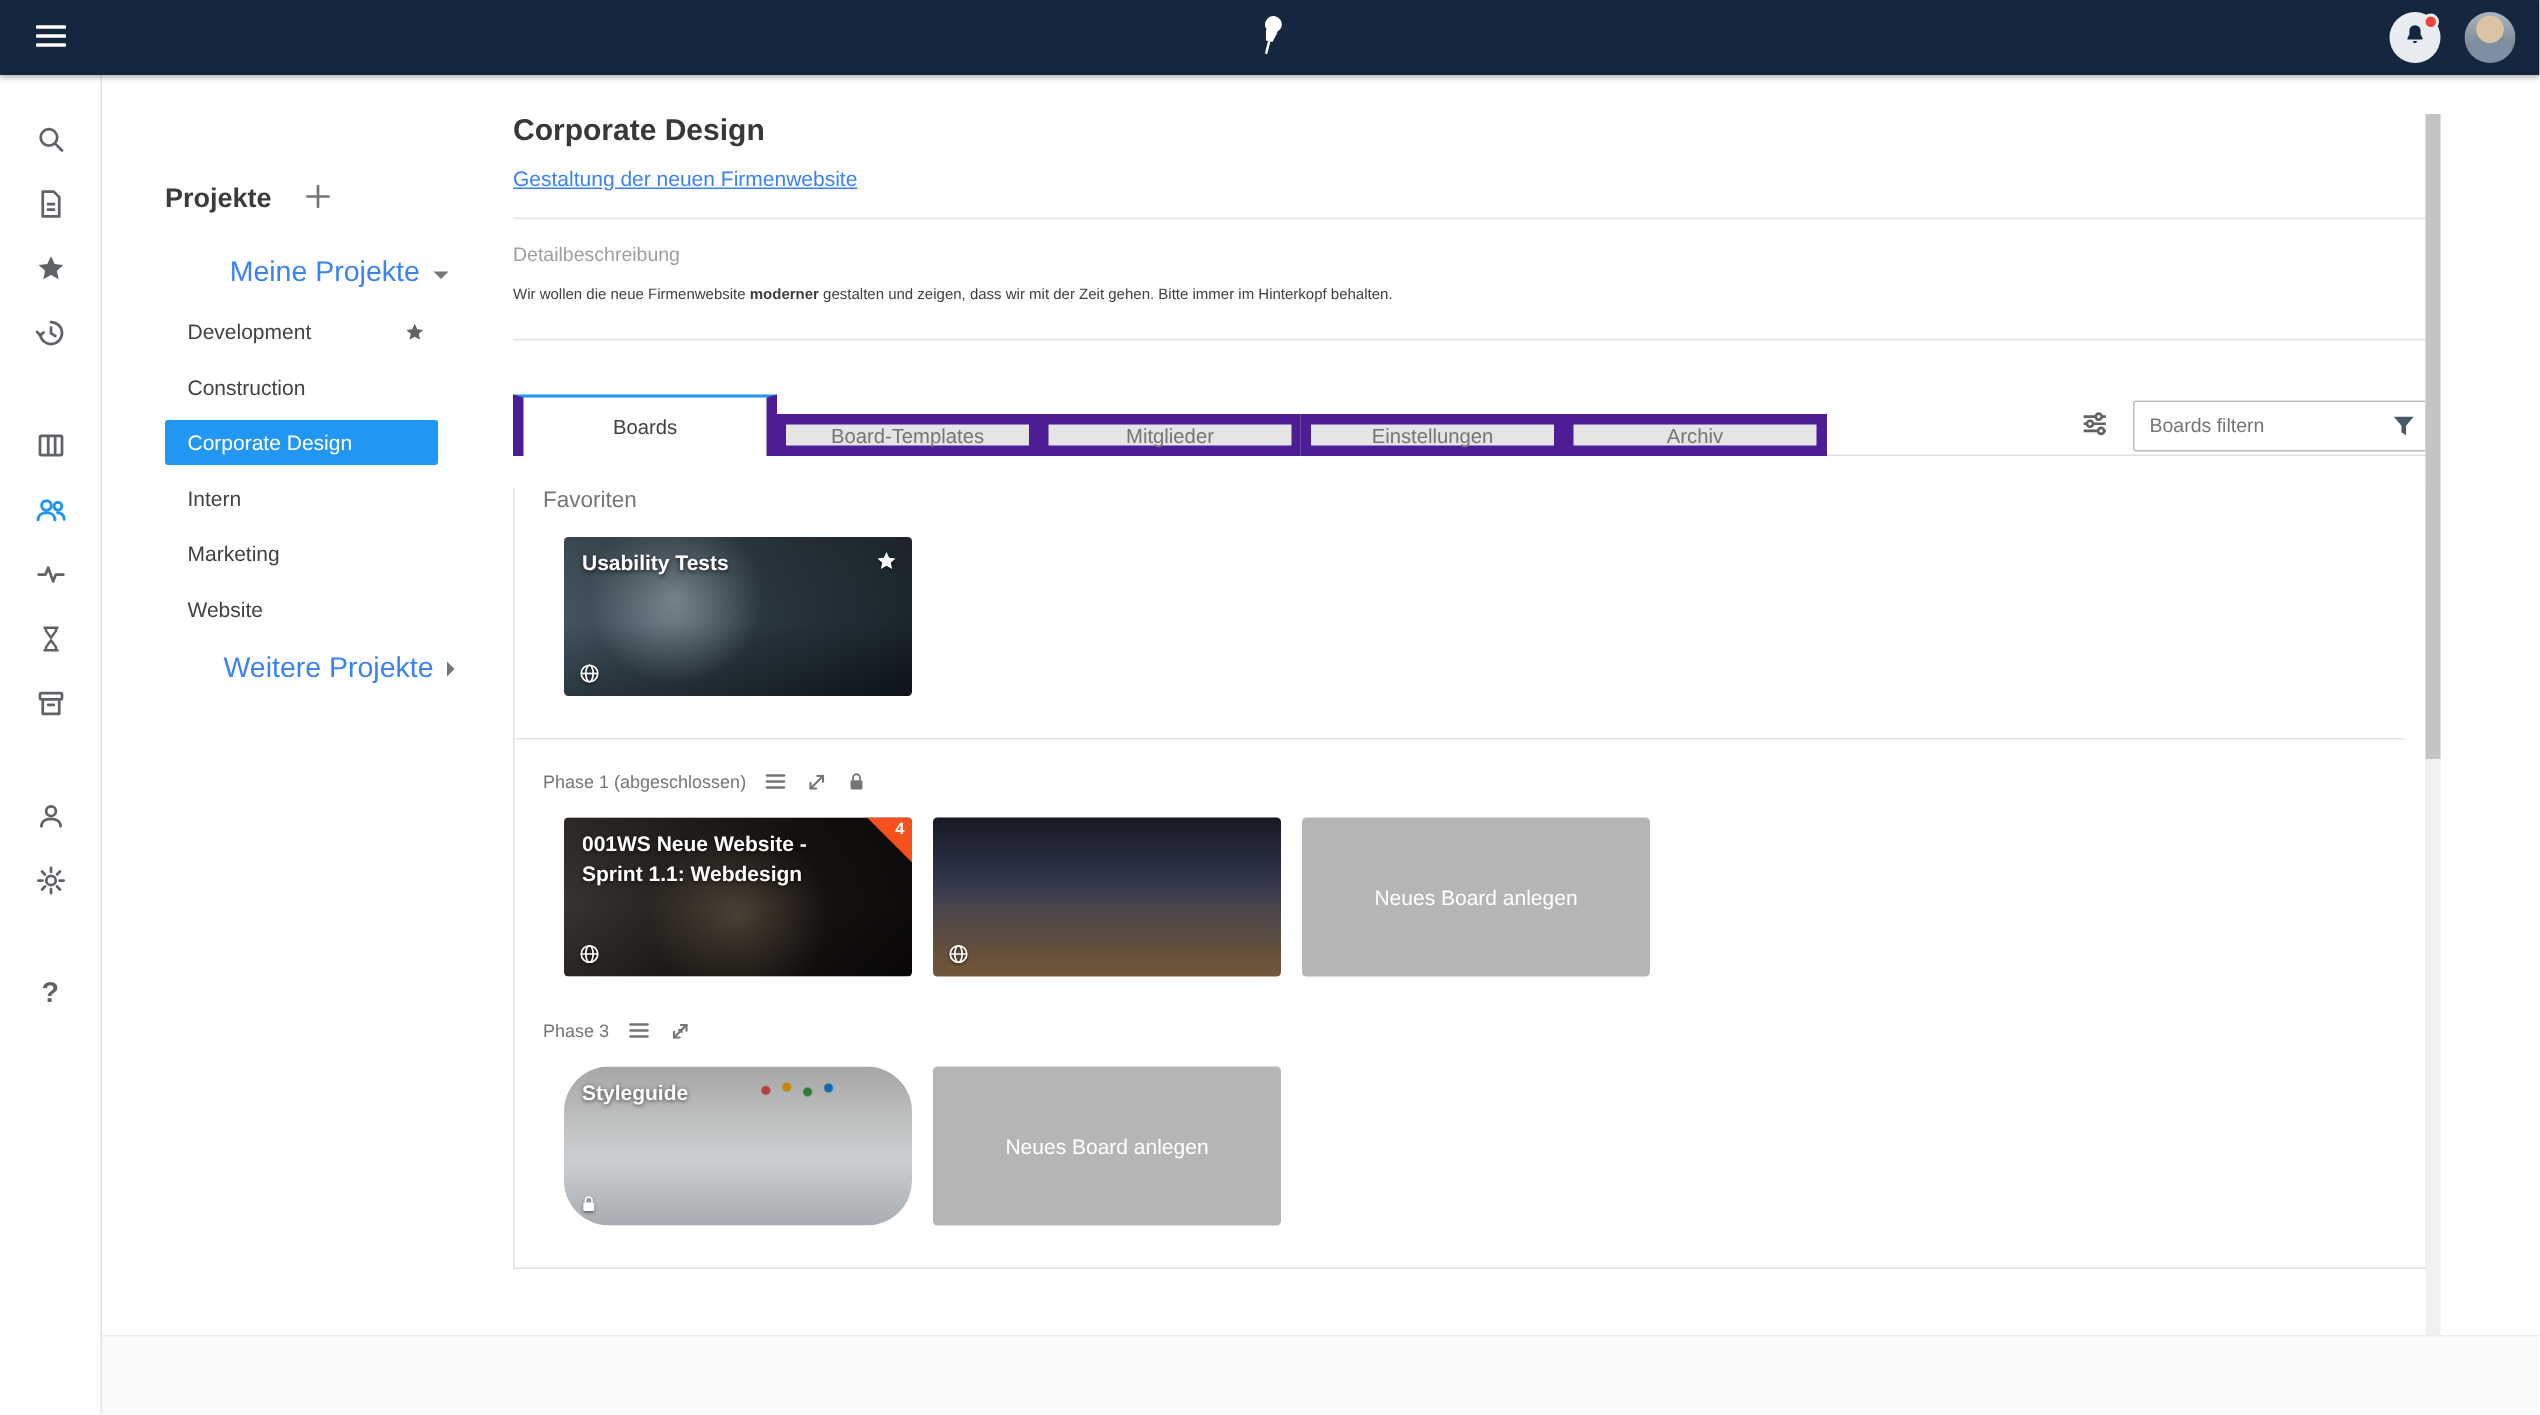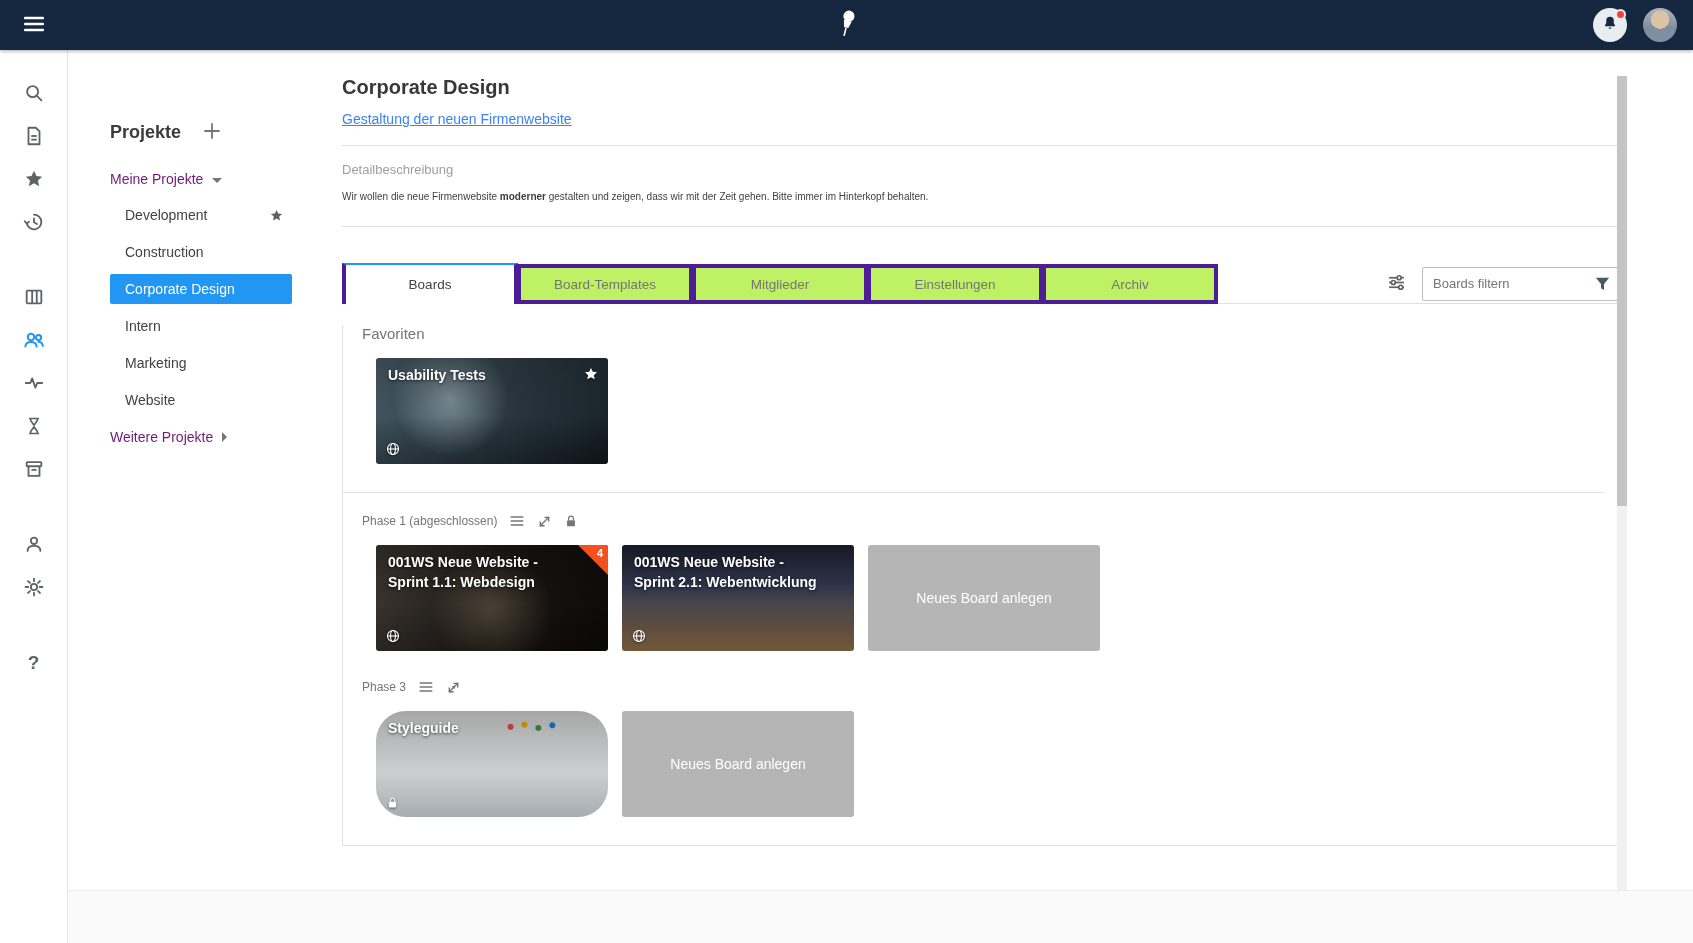--- a/index.html
+++ b/index.html
@@ -43,22 +43,22 @@
   .help-glyph { font-size:19px; font-weight:bold; color:#5f6368; }
 
   
   .projects {
     position:absolute; left:68px; top:50px; width:274px; bottom:0;
     padding:28px 0 0 42px; background:transparent;
   }
   .projects-header { display:flex; align-items:center; gap:22px; margin-bottom:28px;margin-top:44px; }
   .projects-header h2 { font-size:18px; font-weight:bold; color:#3b3b3b; }
   .plus-btn { color:#757575; display:flex; }
-  .group-row { display:flex; align-items:center; gap:9px; font-size:14px; color:#701a75;
-    margin-bottom:13px; cursor:pointer; }
+  .group-row { display:flex; align-items:center; gap:9px; font-size:19px; color:#3b82f6;
+    margin-bottom:13px; cursor:pointer;justify-content:center; }
   .caret-down { width:0; height:0; border-left:5px solid transparent; border-right:5px solid transparent;
     border-top:5px solid #757575; margin-top:2px; }
   .caret-right { width:0; height:0; border-top:5px solid transparent; border-bottom:5px solid transparent;
     border-left:5px solid #757575; }
   .proj-list { margin-bottom:10px; }
   .proj-item {
     width:182px; height:30px; margin:0 0 7px 0; padding:0 8px 0 15px;
     display:flex; align-items:center; justify-content:space-between;
     font-size:14px; color:#424242; border-radius:2px; cursor:pointer;
   }
@@ -70,23 +70,23 @@
   .main { position:absolute; left:342px; top:50px; width:1276px; }
   .page-title { font-size:20px; font-weight:bold; color:#383838; margin:26px 0 12px; }
   .page-subtitle { font-size:14px; color:#3b82f6; margin-bottom:18px;text-decoration:underline; }
   .divider { border-top:1px solid #e3e3e3; }
   .detail-label { font-size:13px; color:#9e9e9e; margin:16px 0 12px; }
   .description { font-size:10px; color:#3f3f3f; line-height:1.5; margin-bottom:22px; }
 
   
   .tabs-row { display:flex; align-items:flex-end; margin-top:36px; height:41px; }
   .tab {
-    width:176px; height:40px; display:flex; align-items:center; justify-content:center;
-    font-size:13.5px; color:#757575; background:#bef264;
-    border:4px solid #4c1d95; margin-left:-1px; cursor:pointer;
+    width:176px; height:28px; display:flex; align-items:center; justify-content:center;
+    font-size:13.5px; color:#757575; background:#e5e5e5;
+    border:7px solid #4c1d95; margin-left:-1px; cursor:pointer;
   }
   .tab:first-child { margin-left:0; }
   .tab.active {
     background:#ffffff; color:#424242; height:41px;
     border-top:2px solid #2196f3; border-bottom:none; position:relative; z-index:2;
   }
   .tabs-rest { flex:1; height:40px; border-bottom:1px solid #e0e0e0;
     display:flex; align-items:center; justify-content:flex-end; gap:16px; }
   .tune-btn { display:flex; color:#616161; }
   .filter-box { position:relative; width:196px; }
@@ -418,21 +418,20 @@
         <span class="globe">
             <svg width="14" height="14" viewBox="0 0 16 16" fill="none" stroke="currentColor" stroke-width="1.3">
               <circle cx="8" cy="8" r="6.3"></circle>
               <ellipse cx="8" cy="8" rx="2.8" ry="6.3"></ellipse>
               <line x1="1.7" y1="8" x2="14.3" y2="8"></line>
             </svg>
           </span>
       </div>
       <div class="board-card bg-city">
         <div class="shade"></div>
-        <div class="card-title">001WS Neue Website - Sprint 2.1: Webentwicklung</div>
         <span class="globe">
             <svg width="14" height="14" viewBox="0 0 16 16" fill="none" stroke="currentColor" stroke-width="1.3">
               <circle cx="8" cy="8" r="6.3"></circle>
               <ellipse cx="8" cy="8" rx="2.8" ry="6.3"></ellipse>
               <line x1="1.7" y1="8" x2="14.3" y2="8"></line>
             </svg>
           </span>
       </div>
       <div class="add-card">
         <span>Neues Board anlegen</span>

